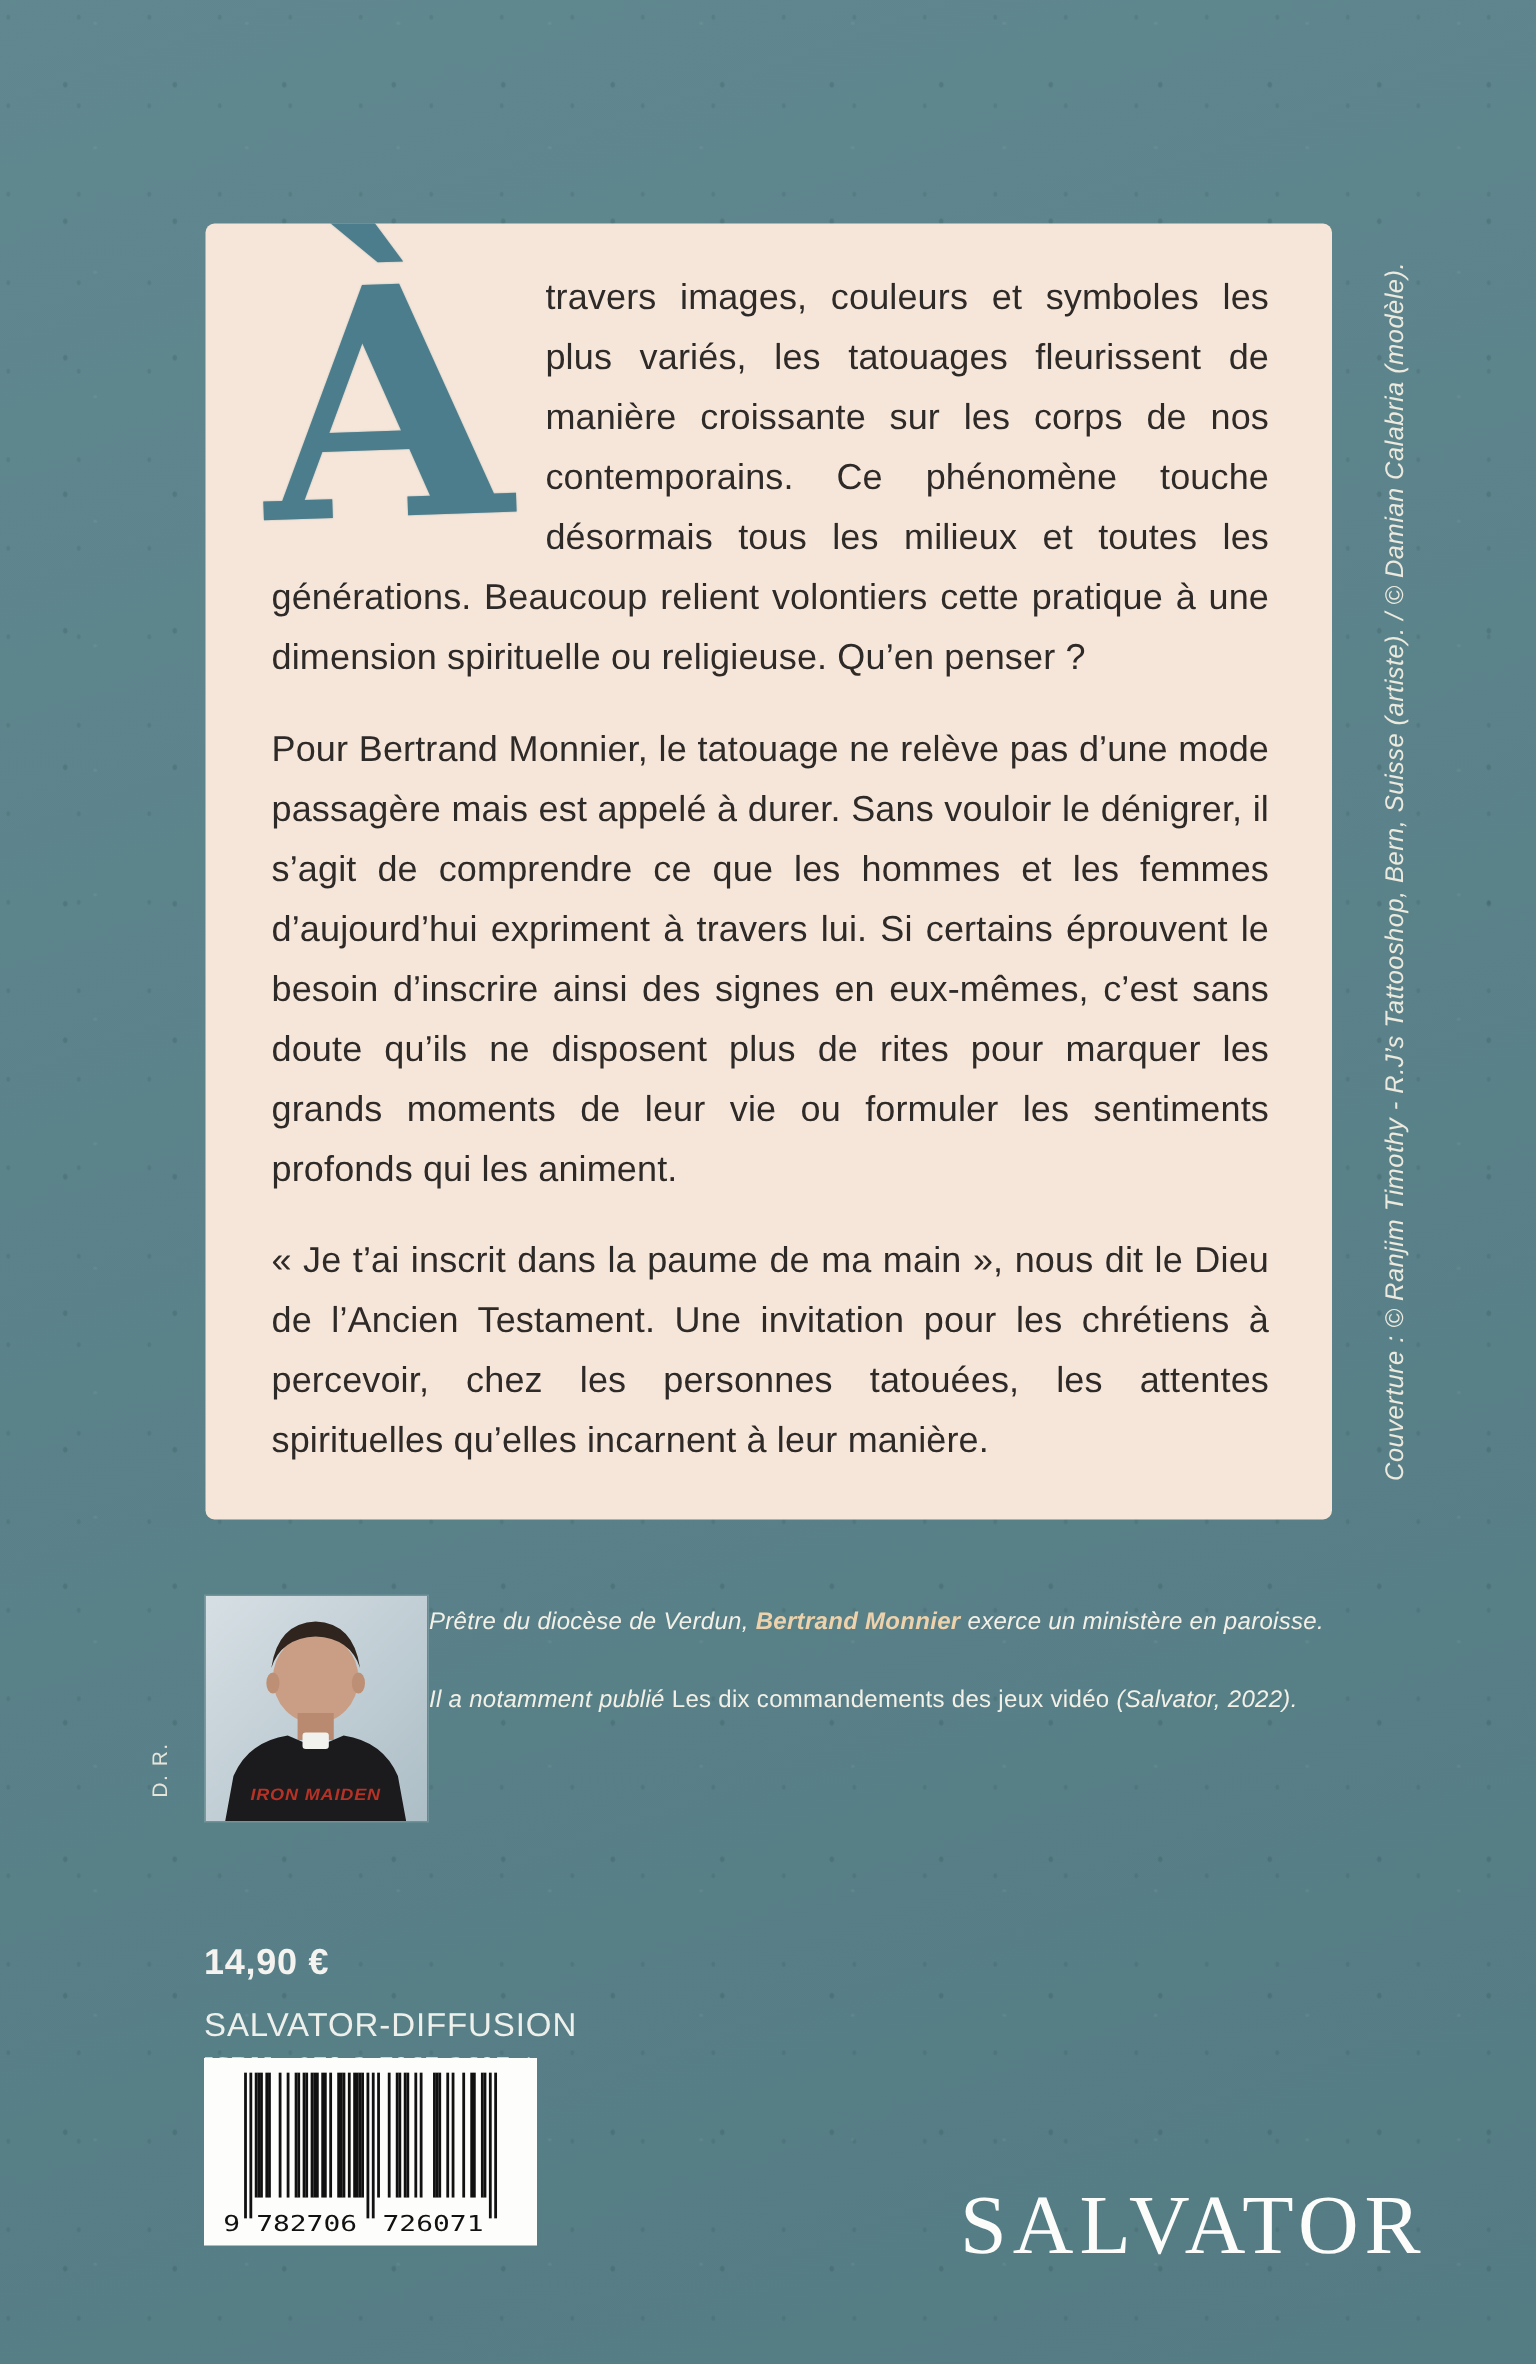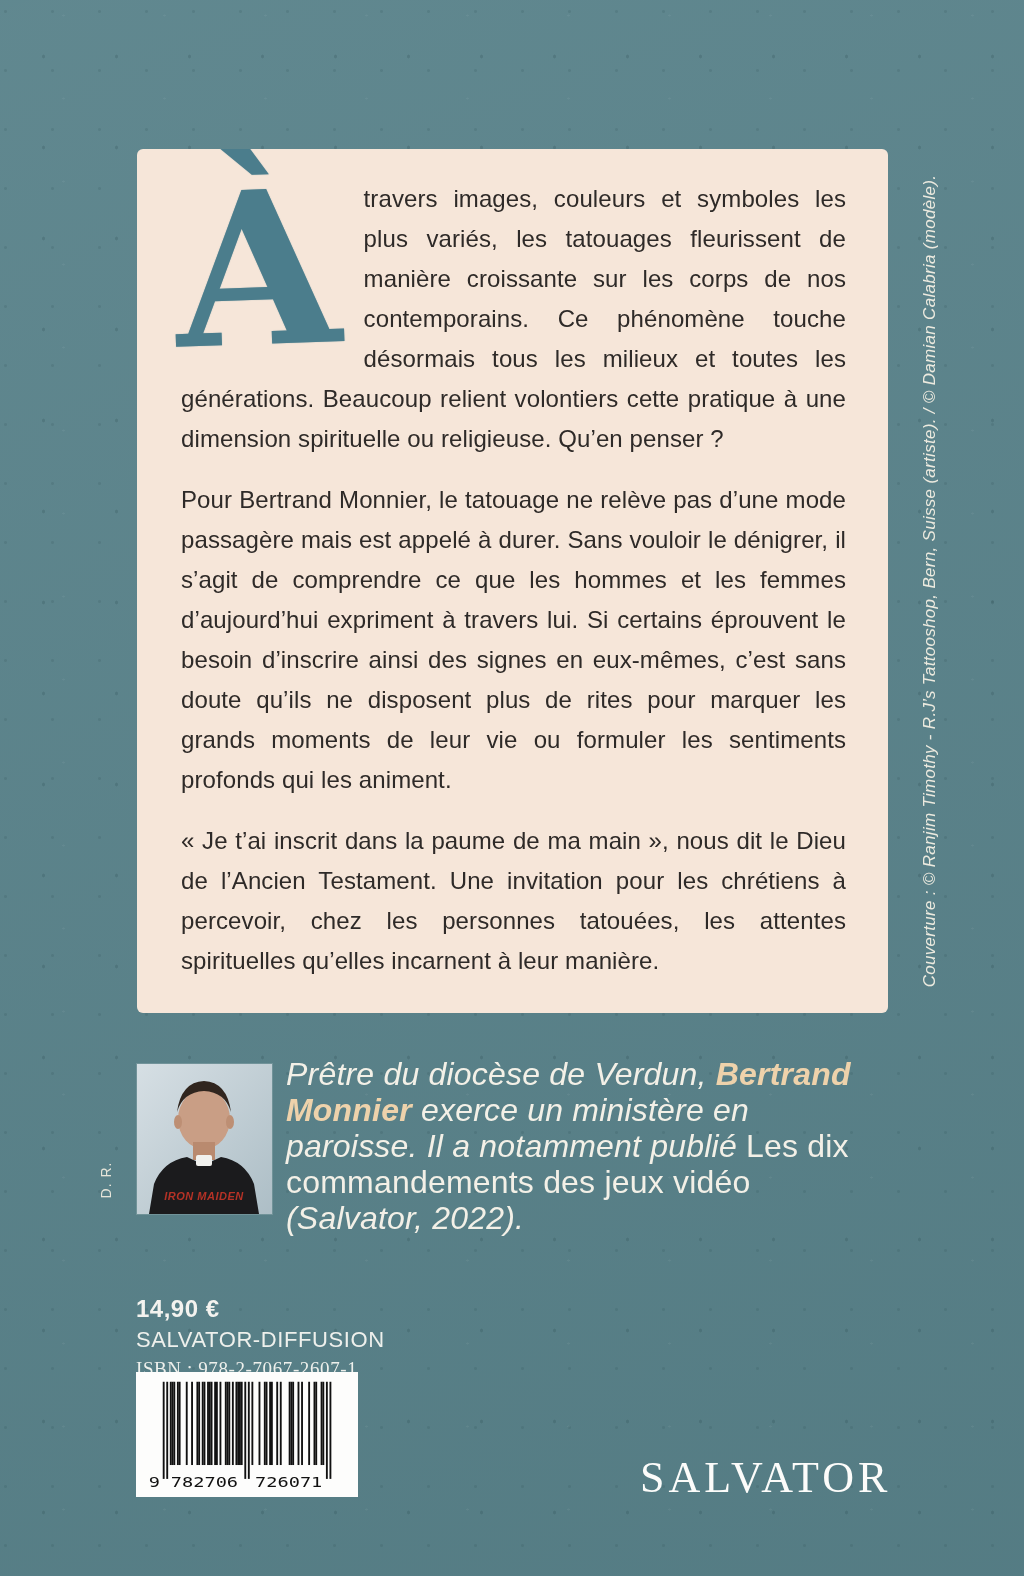--- a/index.html
+++ b/index.html
@@ -59,60 +59,60 @@
 
   
   .photo-credit{
     position:absolute;
     left:72px;top:1171px;width:70px;height:18px;
     transform:rotate(-90deg);
     font-size:14px;color:#e7e5da;letter-spacing:1px;
     text-align:center;white-space:nowrap;
   }
   .photo{
-    position:absolute;left:137px;top:1064px;width:135px;height:150px;
+    position:absolute;left:137px;top:1064px;width:148px;height:150px;
     box-shadow:0 0 0 1px rgba(255,255,255,.15);
     overflow:hidden;
   }
   .photo svg{display:block;width:100%;height:100%;}
   .bio{
     position:absolute;left:286px;top:1056px;width:602px;
     margin:0;
-    font-size:32px;line-height:36px;
+    font-size:16px;line-height:52px;
     font-style:italic;
     color:#f3f0e7;
     letter-spacing:.2px;
   }
   .bio .author{font-weight:bold;color:#eed2ab;}
   .bio .book-title{font-style:normal;}
 
   
   .price-block{position:absolute;left:136px;top:1295px;color:#f4f3ef;}
-  .price{font-size:24px;font-weight:bold;letter-spacing:.5px;margin-bottom:4px;}
+  .price{font-size:24px;font-weight:bold;letter-spacing:.5px;margin-bottom:14px;}
   .distrib{font-size:22px;letter-spacing:.6px;margin-bottom:5px;color:#eef0ec;}
   .isbn{font-size:19px;letter-spacing:.6px;color:#eef0ec;font-family:Liberation Serif, serif;}
 
   
   .barcode-box{
     position:absolute;left:136px;top:1372px;width:222px;height:125px;
     background:#fdfdfc;
     display:flex;align-items:center;justify-content:center;
   }
   .barcode-box svg{width:204px;height:111px;}
   .barcode-box svg rect{fill:#111;}
   .barcode-box svg text{
     font-family:"DejaVu Sans Mono", monospace;
     font-size:10.5px;fill:#111;
   }
 
   
   .salvator{
     position:absolute;left:640px;top:1452px;width:255px;
     font-family:"Liberation Serif", serif;
-    font-size:44px;
+    font-size:56px;
     letter-spacing:4px;
     color:#fcfcfa;
   }
 </style>
 </head>
 <body>
 
 <div class="page">
 
   <section class="panel">

